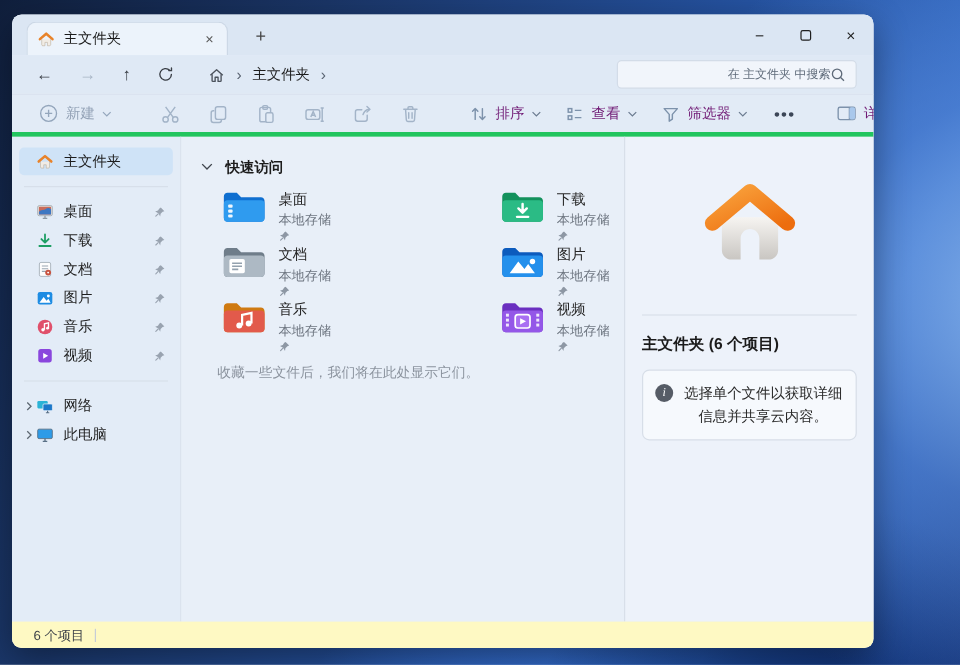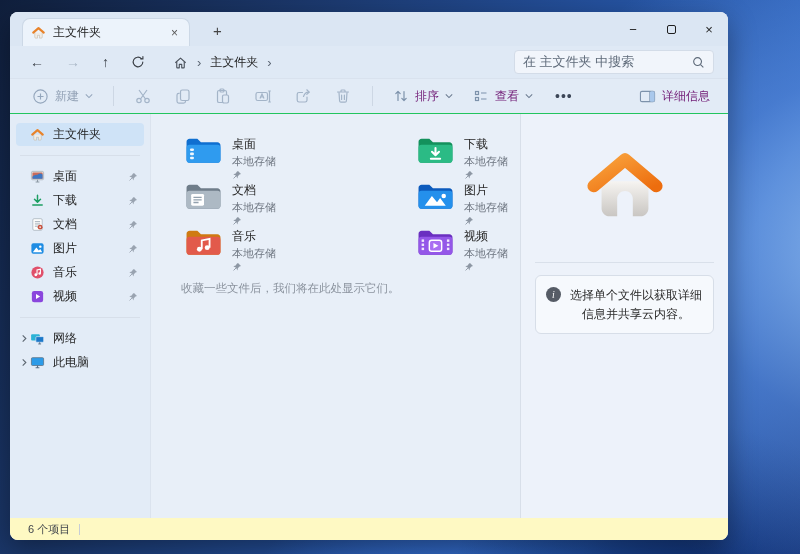--- a/index.html
+++ b/index.html
@@ -36,24 +36,24 @@
   .nav-btn { font-size:14px; color:#3a3f46; line-height:1; }
   .nav-btn.disabled { color:#a9b6c6; }
   .crumbs { display:flex; align-items:center; gap:9px; margin-left:6px; }
   .crumb-sep { font-size:13px; color:#5a6472; }
   .crumb-label { font-size:12px; color:#1d1d1d; }
   .searchbox {
     position:absolute; right:14px; top:4px; width:200px; height:24px;
     background:rgba(255,255,255,.55); border:1px solid #d3dce8; border-radius:4px;
     display:flex; align-items:center; padding:0 8px;
   }
-  .search-text { flex:1; text-align:left; font-size:13px; color:#5f6b7a; white-space:nowrap; }
+  .search-text { flex:1; text-align:right; font-size:10px; color:#5f6b7a; white-space:nowrap; }
   
   .toolbar {
-    height:36px; background:#e2ebf6; border-top:1px solid #d9e2ee; border-bottom:1px solid #22c55e;
+    height:36px; background:#e2ebf6; border-top:1px solid #d9e2ee; border-bottom:4px solid #22c55e;
     display:flex; align-items:center; padding:0 14px 0 18px; gap:12px;
   }
   .tb-btn { display:flex; align-items:center; gap:6px; padding:3px 4px; border-radius:4px; }
   .tb-label { font-size:12px; color:#701a75; white-space:nowrap; }
   .tb-label.dim { color:#93a2b6; }
   .tb-sep { width:1px; height:20px; background:#cdd7e4; margin:0 4px; }
   .tb-icons { display:flex; align-items:center; gap:14px; }
   .more-dots { font-size:14px; color:#3c4657; letter-spacing:1px; padding:0 6px; }
   .tb-spacer { flex:1; }
   
@@ -230,20 +230,29 @@
       <svg width="16" height="16" viewBox="0 0 16 16" fill="none" stroke="#7d92ab" stroke-width="1.2">
           <rect x="2.5" y="3.5" width="3" height="3"></rect>
           <rect x="2.5" y="9.5" width="3" height="3"></rect>
           <path d="M8 5h5.5M8 11h5.5"></path>
         </svg>
       <span class="tb-label">查看</span>
       <svg width="8" height="6" viewBox="0 0 10 7" fill="none" stroke="#6b7b90" stroke-width="1.3">
           <path d="m1 1.5 4 4 4-4"></path>
         </svg>
     </div>
+    <div class="tb-btn">
+      <svg width="16" height="16" viewBox="0 0 16 16" fill="none" stroke="#7d92ab" stroke-width="1.2" stroke-linejoin="round">
+          <path d="M2.5 3.5h11L9.3 8.3v4L6.7 14V8.3Z"></path>
+        </svg>
+      <span class="tb-label">筛选器</span>
+      <svg width="8" height="6" viewBox="0 0 10 7" fill="none" stroke="#6b7b90" stroke-width="1.3">
+          <path d="m1 1.5 4 4 4-4"></path>
+        </svg>
+    </div>
     <span class="more-dots">•••</span>
     <div class="tb-spacer"></div>
     <div class="tb-btn">
       <svg width="17" height="15" viewBox="0 0 18 16" fill="none" stroke="#7d92ab" stroke-width="1.2">
           <rect x="1.5" y="2.5" width="15" height="11" rx="1.6"></rect>
           <path d="M11.5 2.5v11"></path>
           <rect x="11.5" y="2.5" width="5" height="11" rx="1.6" fill="#a9c8ec" stroke="none"></rect>
         </svg>
       <span class="tb-label">详细信息</span>
     </div>
@@ -385,20 +394,26 @@
           <svg width="15" height="15" viewBox="0 0 16 16">
               <rect x="1.5" y="2.8" width="13" height="8.4" rx="1.2" fill="#2d9be8" stroke="#5a7086" stroke-width=".8"></rect>
               <path d="M6 13.6h4M8 11.2v2.4" stroke="#5a7086" stroke-width="1.2"></path>
             </svg>
         </span>
         <span class="lbl">此电脑</span>
       </div>
     </div>
 
     <div class="main">
+      <div class="sec-head">
+        <svg width="11" height="8" viewBox="0 0 12 9" fill="none" stroke="#3f454d" stroke-width="1.3">
+            <path d="m1.5 2 4.5 4.5L10.5 2"></path>
+          </svg>
+        <span class="sec-title">快速访问</span>
+      </div>
 
       <div class="tiles">
 
         <div class="tile">
           <svg width="37" height="29" viewBox="0 0 36 28">
               <path d="M1.5 5.5C1.5 3.8 2.8 2.5 4.5 2.5H12L15.5 6H31.5C33.2 6 34.5 7.3 34.5 9V23C34.5 24.7 33.2 26 31.5 26H4.5C2.8 26 1.5 24.7 1.5 23Z" fill="#0f6fd0"></path>
               <rect x="1.5" y="8.5" width="33" height="17.5" rx="3" fill="#2f9bef"></rect>
               <rect x="5" y="12" width="3.6" height="2.6" rx=".8" fill="#fff" opacity=".92"></rect>
               <rect x="5" y="16" width="3.6" height="2.6" rx=".8" fill="#fff" opacity=".92"></rect>
               <rect x="5" y="20" width="3.6" height="2.6" rx=".8" fill="#fff" opacity=".92"></rect>
@@ -531,20 +546,21 @@
             </linearGradient>
           <linearGradient id="bodyG" x1="0" y1="0" x2="0" y2="1">
               <stop offset="0" stop-color="#f6f4f1"></stop>
               <stop offset="1" stop-color="#c9c6c2"></stop>
             </linearGradient>
         </defs>
         <path d="M24 36 V64 C24 68.4 27.6 72 32 72 H40 V54 C40 49.6 43.6 46 48 46 C52.4 46 56 49.6 56 54 V72 H64 C68.4 72 72 68.4 72 64 V36 Z" fill="url(#bodyG)"></path>
         <path d="M16 41 48 14 80 41" fill="none" stroke="url(#roofG)" stroke-width="13" stroke-linecap="round" stroke-linejoin="round"></path>
       </svg>
       <div class="d-hr"></div>
+      <div class="d-title">主文件夹 (6 个项目)</div>
       <div class="d-infobox">
         <span class="info-i">i</span>
         <span class="d-infotext">选择单个文件以获取详细信息并共享云内容。</span>
       </div>
     </div>
 
   </div>
 
   <div class="statusbar">
     <span class="status-count">6 个项目</span>

